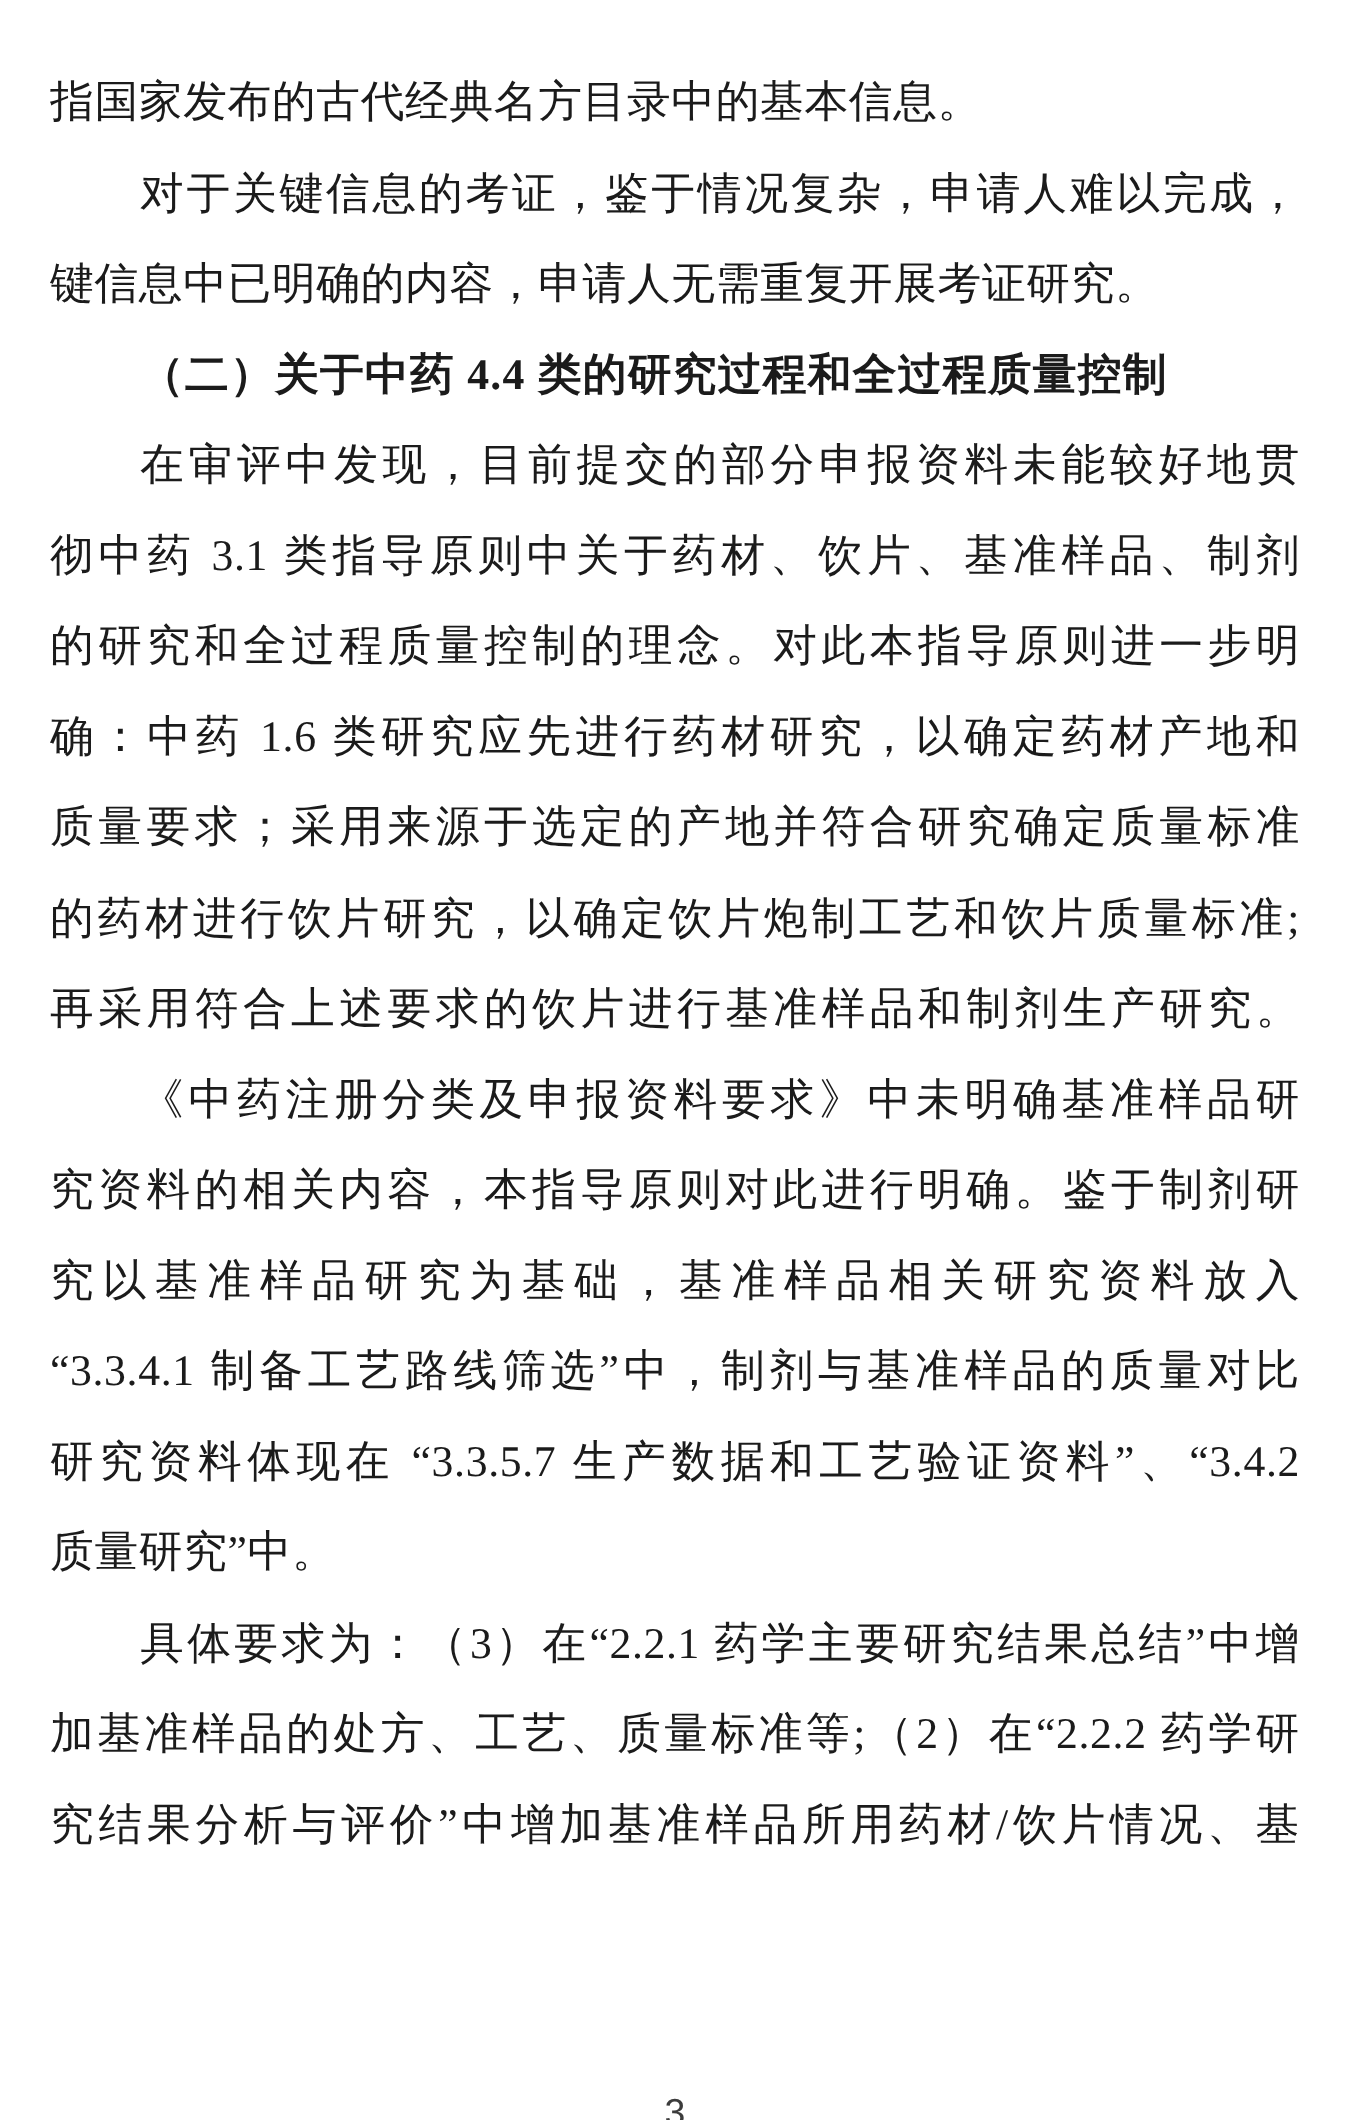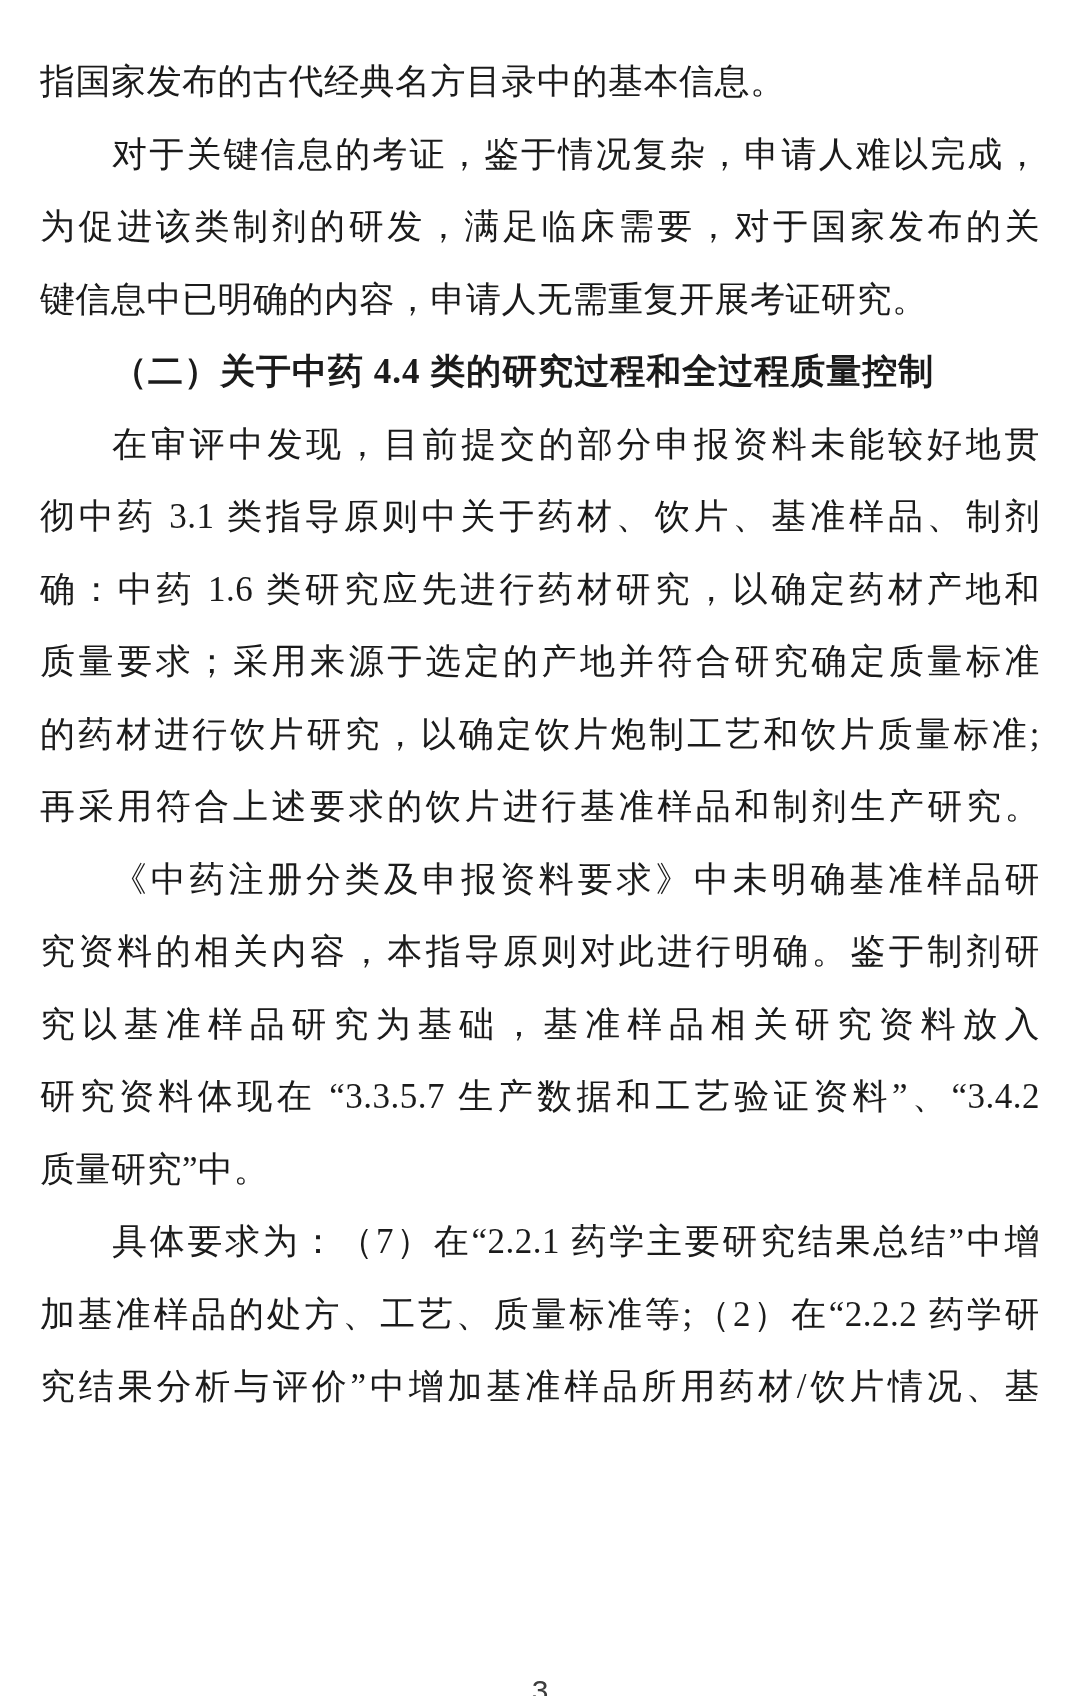--- a/index.html
+++ b/index.html
@@ -70,35 +70,36 @@
   }
 </style>
 </head>
 <body>
 
 <div class="page">
 
   <div class="content">
     <div class="line">指国家发布的古代经典名方目录中的基本信息。</div>
     <div class="line j ind">对于关键信息的考证，鉴于情况复杂，申请人难以完成，</div>
-    <div class="line j">为促进该类制剂的研发，满足临床需要，对于国家发布的关</div>
     <div class="line">键信息中已明确的内容，申请人无需重复开展考证研究。</div>
     <div class="line ind heading">（二）关于中药 4.4 类的研究过程和全过程质量控制</div>
     <div class="line j ind">在审评中发现，目前提交的部分申报资料未能较好地贯</div>
     <div class="line j">彻中药 3.1 类指导原则中关于药材、饮片、基准样品、制剂</div>
+    <div class="line j">的研究和全过程质量控制的理念。对此本指导原则进一步明</div>
     <div class="line j">确：中药 1.6 类研究应先进行药材研究，以确定药材产地和</div>
     <div class="line j">质量要求；采用来源于选定的产地并符合研究确定质量标准</div>
     <div class="line j">的药材进行饮片研究，以确定饮片炮制工艺和饮片质量标准;</div>
     <div class="line j">再采用符合上述要求的饮片进行基准样品和制剂生产研究。</div>
     <div class="line j ind">《中药注册分类及申报资料要求》中未明确基准样品研</div>
     <div class="line j">究资料的相关内容，本指导原则对此进行明确。鉴于制剂研</div>
     <div class="line j">究以基准样品研究为基础，基准样品相关研究资料放入</div>
+    <div class="line j">“3.3.4.1 制备工艺路线筛选”中，制剂与基准样品的质量对比</div>
     <div class="line j">研究资料体现在 “3.3.5.7 生产数据和工艺验证资料”、“3.4.2</div>
     <div class="line">质量研究”中。</div>
-    <div class="line j ind">具体要求为：（7）在“2.2.1 药学主要研究结果总结”中增</div>
+    <div class="line j ind">具体要求为：（3）在“2.2.1 药学主要研究结果总结”中增</div>
     <div class="line j">加基准样品的处方、工艺、质量标准等;（2）在“2.2.2 药学研</div>
     <div class="line j">究结果分析与评价”中增加基准样品所用药材/饮片情况、基</div>
   </div>
 
   <div class="footer-pagenum">3</div>
 
 
 </div>
 
 </body></html>

